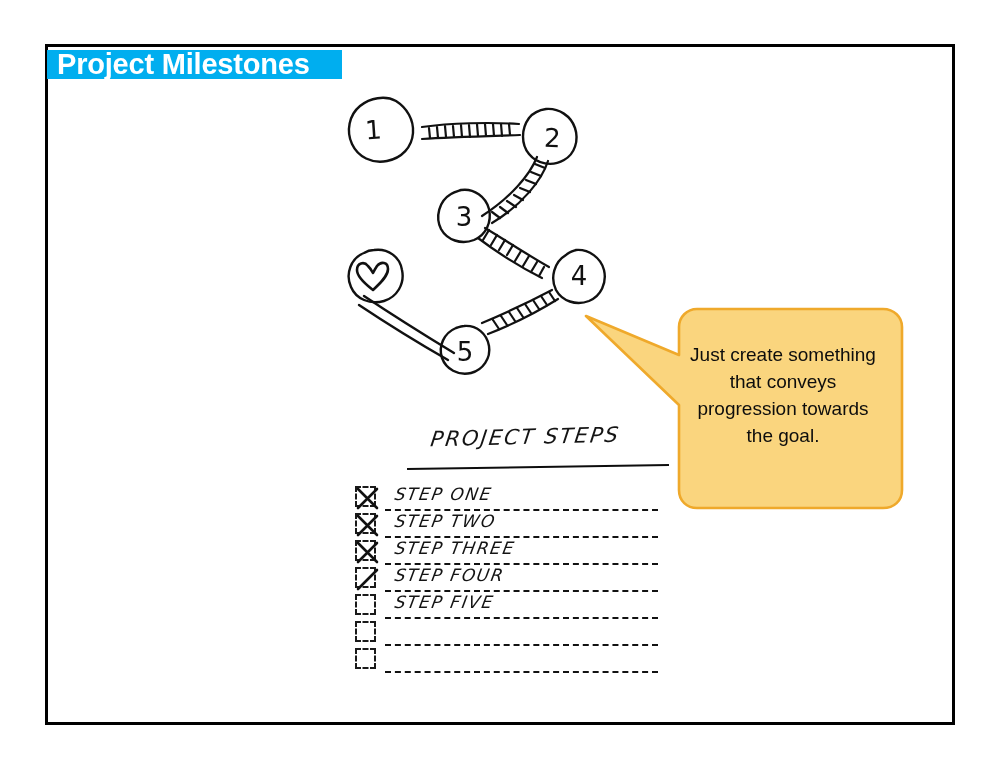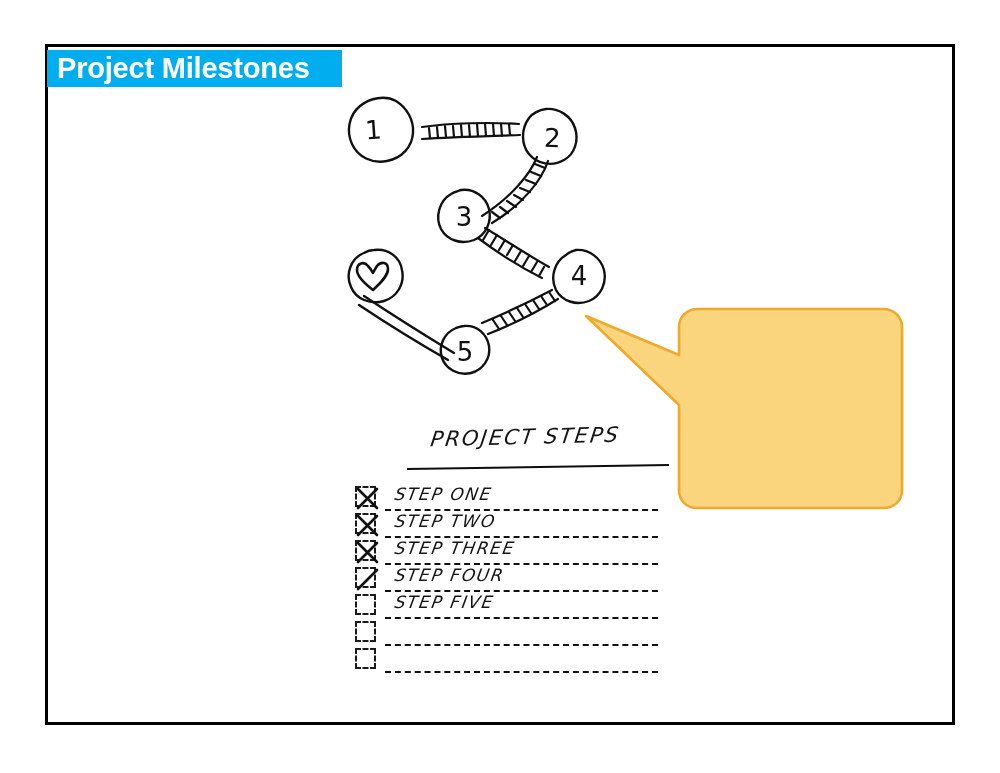--- a/index.html
+++ b/index.html
@@ -26,21 +26,21 @@
     border: 3px solid #000000;
     box-sizing: border-box;
   }
 
   
   #title-banner {
     position: absolute;
     left: 47px;
     top: 50px;
     width: 295px;
-    height: 37px;
+    height: 29px;
     background: #00AEEF;
     display: flex;
     align-items: center;
     box-sizing: border-box;
     padding-left: 10px;
   }
   #title-banner .title-text {
     color: #ffffff;
     font-size: 29px;
     font-weight: bold;
@@ -350,13 +350,14 @@
 
   </div>
 </div>
 
 <div id="callout">
   <svg width="325" height="207" viewBox="0 0 325 207" xmlns="http://www.w3.org/2000/svg">
     <path d="M96,22 C96,12 104,4 114,4 L300,4 C311,4 319,12 319,22 L319,185
              C319,196 311,203 300,203 L114,203 C104,203 96,196 96,185 L96,100
              L3,11 L96,50 Z" fill="#FAD57E" stroke="#EFA92B" stroke-width="2.6" stroke-linejoin="round"></path>
   </svg>
+  <div id="callout-text">Just create something that conveys progression towards the goal.</div>
 </div>
 
 </body></html>

